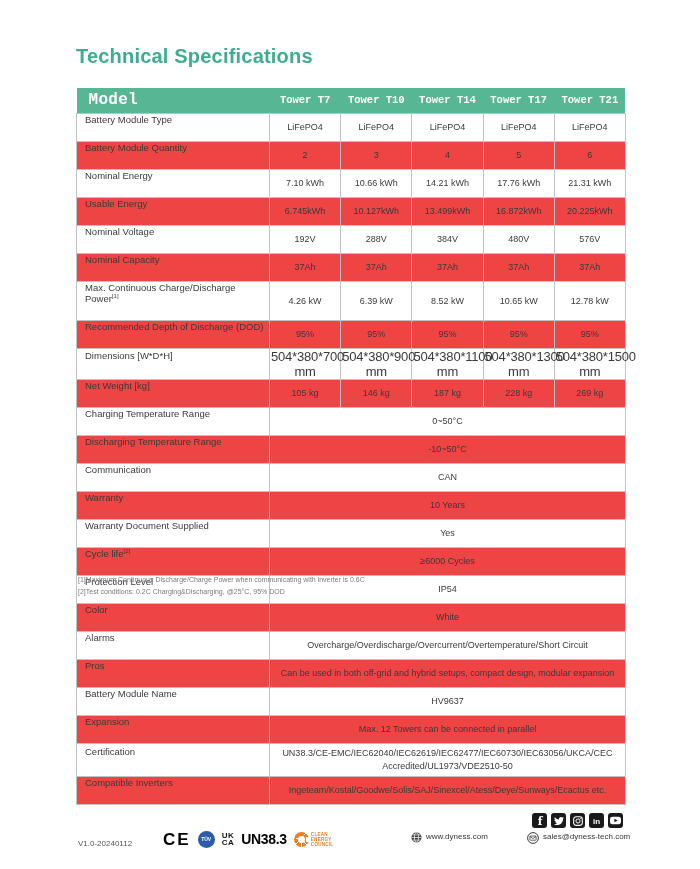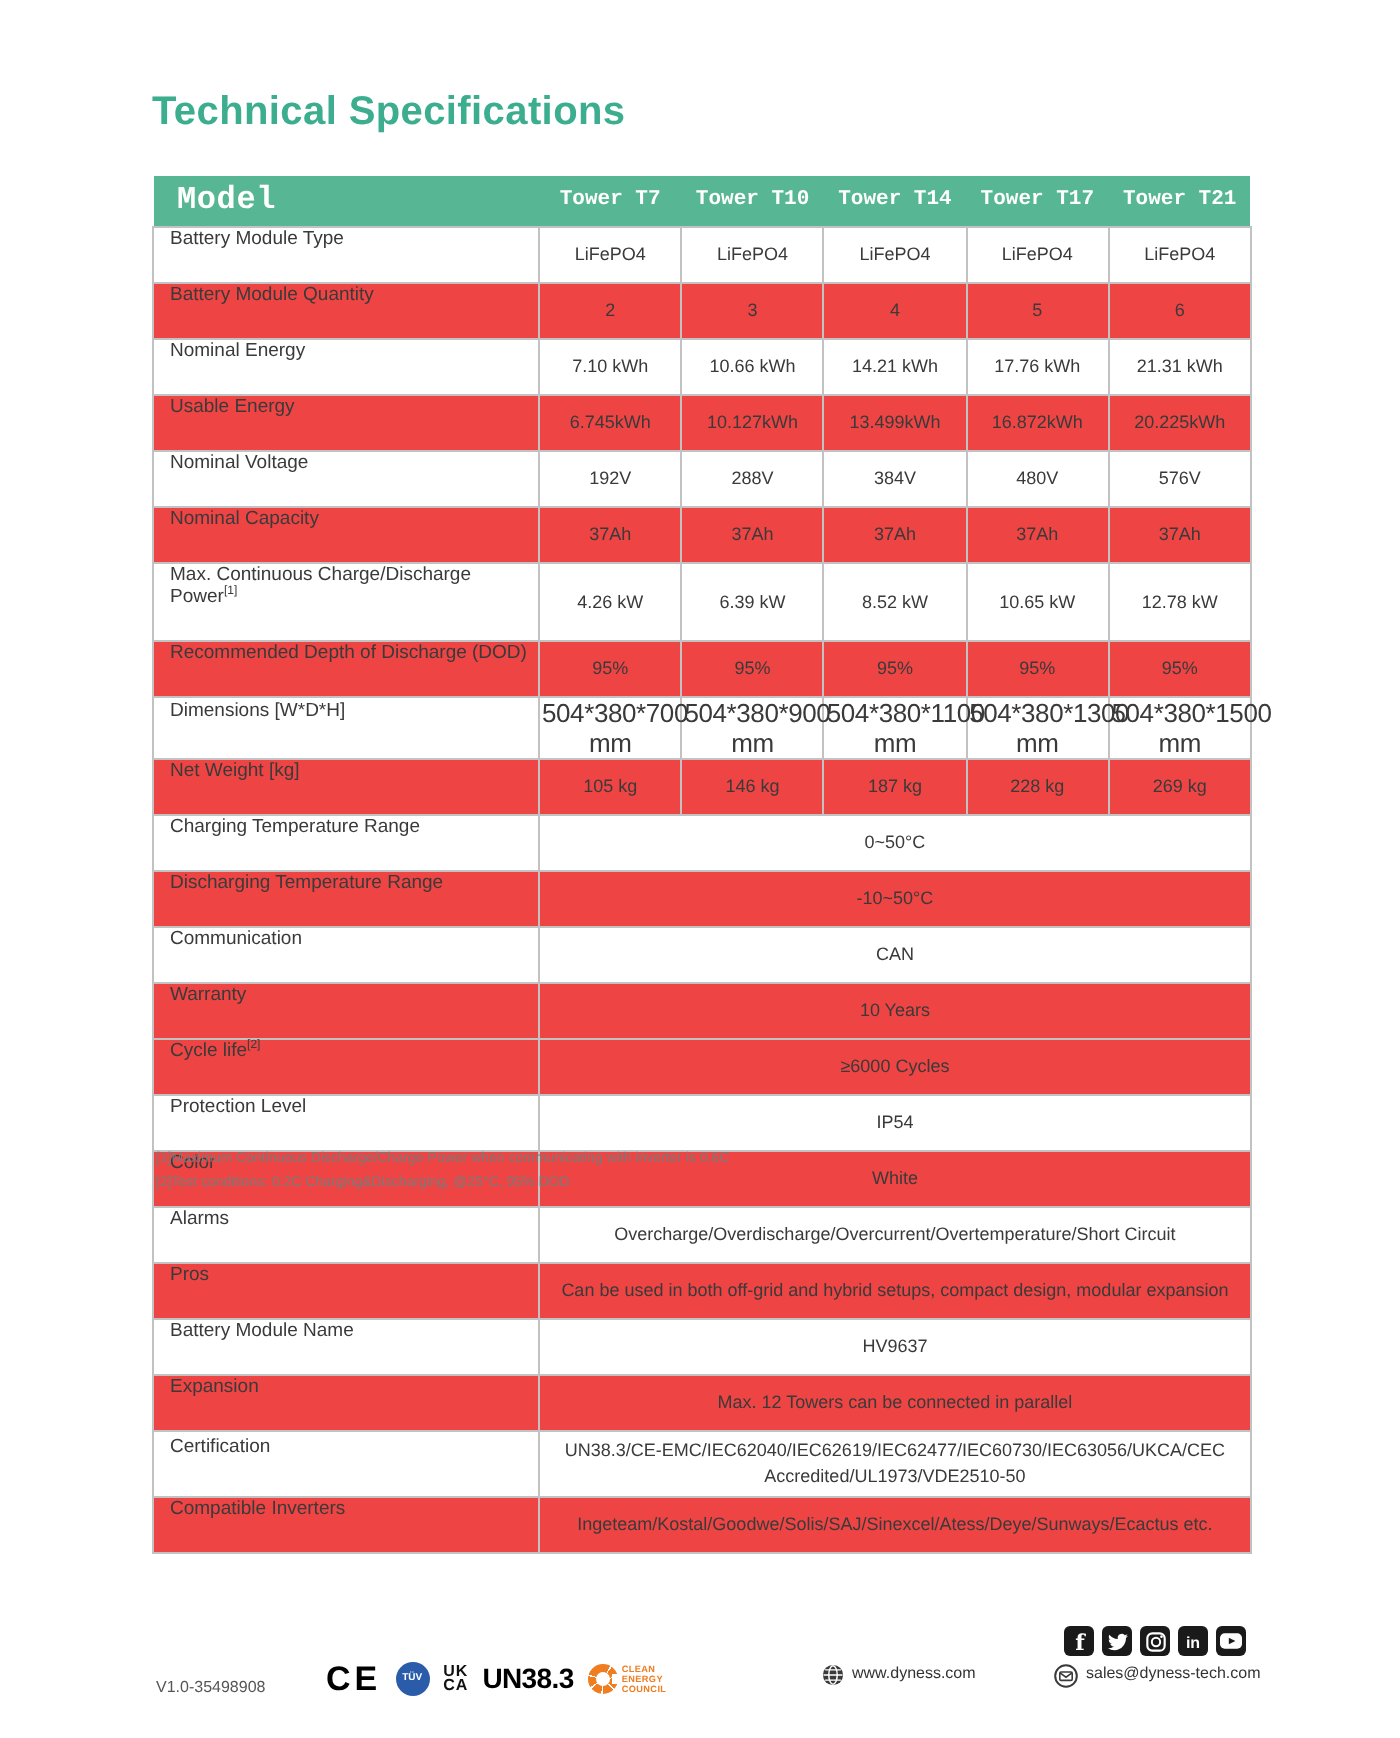--- a/index.html
+++ b/index.html
@@ -173,20 +173,24 @@
           <td colspan="5" class="value-cell">-10~50°C</td>
         </tr>
         <tr>
           <td class="label-cell">Communication</td>
           <td colspan="5" class="value-cell">CAN</td>
         </tr>
         <tr class="shaded">
           <td class="label-cell">Warranty</td>
           <td colspan="5" class="value-cell">10 Years</td>
         </tr>
+        <tr>
+          <td class="label-cell">Warranty Document Supplied</td>
+          <td colspan="5" class="value-cell">Yes</td>
+        </tr>
         <tr class="shaded">
           <td class="label-cell">Cycle life<sup>[2]</sup></td>
           <td colspan="5" class="value-cell">≥6000 Cycles</td>
         </tr>
         <tr>
           <td class="label-cell">Protection Level</td>
           <td colspan="5" class="value-cell">IP54</td>
         </tr>
         <tr class="shaded">
           <td class="label-cell">Color</td>
@@ -217,21 +221,21 @@
           <td colspan="5" class="value-cell">Ingeteam/Kostal/Goodwe/Solis/SAJ/Sinexcel/Atess/Deye/Sunways/Ecactus etc.</td>
         </tr>
       </tbody>
   </table>
 
   <div class="footnotes">
     <div>[1]Maximum Continuous Discharge/Charge Power when communicating with inverter is 0.6C</div>
     <div>[2]Test conditions: 0.2C Charging&amp;Discharging, @25°C, 95% DOD</div>
   </div>
 
-  <div class="footer-version">V1.0-35498908</div>
+  <div class="footer-version">V1.0-20240112</div>
 
   <div class="cert-logos">
     <span class="ce-mark">CE</span>
     <span class="tuv-badge">TÜV</span>
     <span class="ukca-mark">
       <span>UK</span><br>
       <span>CA</span>
     </span>
     <span class="un-mark">UN38.3</span>
     <span class="cec-logo">

